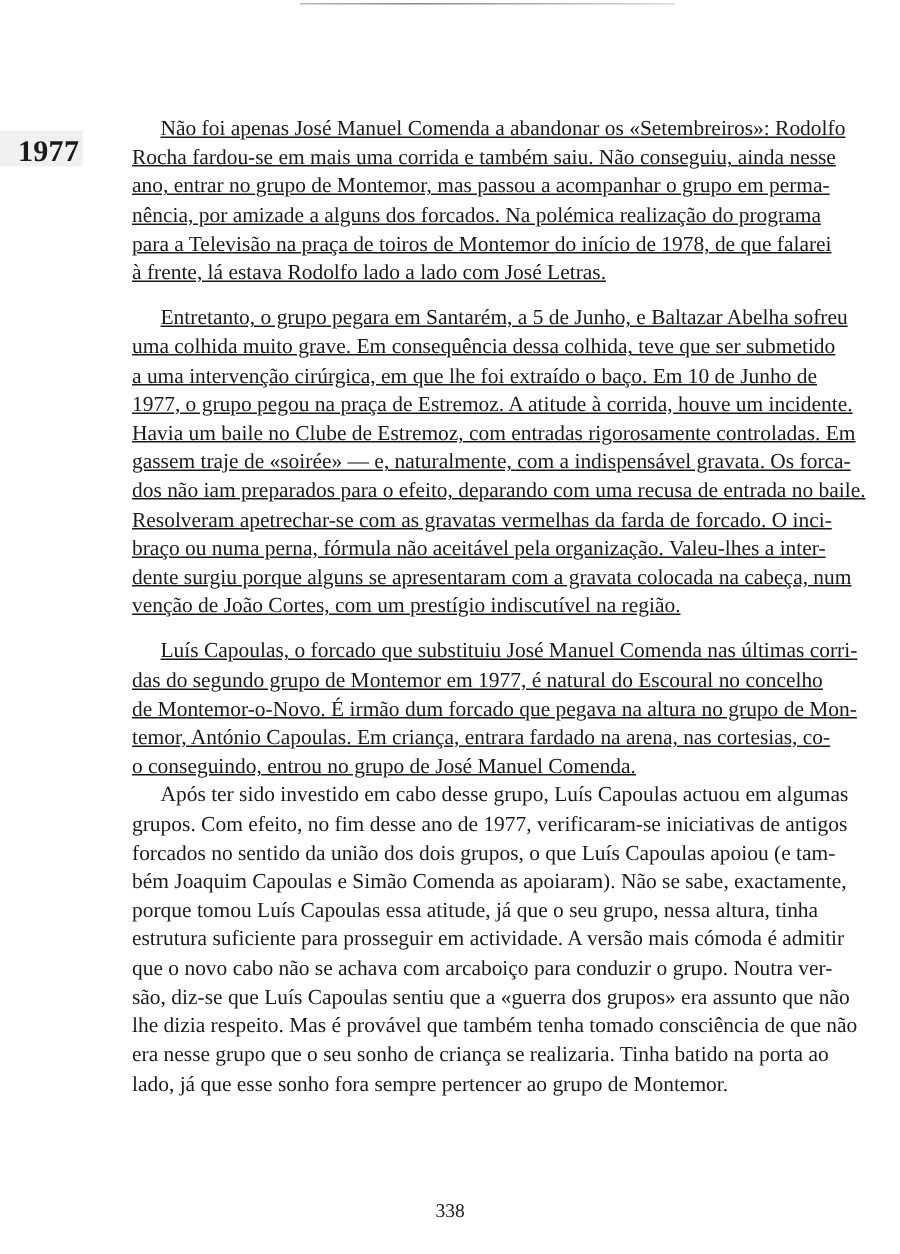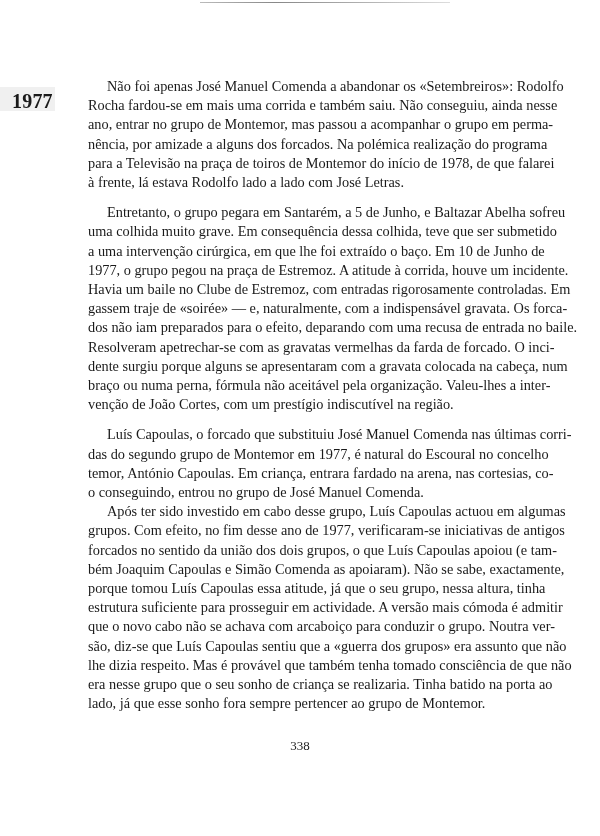--- a/index.html
+++ b/index.html
@@ -19,25 +19,25 @@
   .year-label {
     position: absolute; top: 90px; left: 12px;
     font-size: 20px; font-weight: bold; letter-spacing: 0.2px;
   }
   .text-block {
     position: absolute; left: 88px; top: 66px; width: 452px;
     font-size: 14.3px; line-height: 19.2px; text-align: justify;
     hyphens: manual;
   }
   .para { margin: 0; text-indent: 19px; }
-  .para.gap { margin-top: 11px; }
+  .para.gap { margin-top: 11px; text-decoration: underline; }
   .line { display: block; text-align: justify; text-align-last: justify; white-space: nowrap; }
   .line.last { text-align-last: left; }
   .page-number {
-    position: absolute; top: 738px; left: 0; width: 600px; text-align: center;
+    position: absolute; top: 799px; left: 0; width: 600px; text-align: center;
     font-size: 13px;
   }
 </style>
 </head>
 <body>
 
 <div class="top-rule"></div>
 
 <div class="year-tab"></div>
 <div class="year-label">1977</div>
@@ -55,28 +55,29 @@
 
   <p class="para gap">
     <span class="line">Entretanto, o grupo pegara em Santarém, a 5 de Junho, e Baltazar Abelha sofreu</span>
     <span class="line" style="text-indent:0">uma colhida muito grave. Em consequência dessa colhida, teve que ser submetido</span>
     <span class="line" style="text-indent:0">a uma intervenção cirúrgica, em que lhe foi extraído o baço. Em 10 de Junho de</span>
     <span class="line" style="text-indent:0">1977, o grupo pegou na praça de Estremoz. A atitude à corrida, houve um incidente.</span>
     <span class="line" style="text-indent:0">Havia um baile no Clube de Estremoz, com entradas rigorosamente controladas. Em</span>
     <span class="line" style="text-indent:0">gassem traje de «soirée» — e, naturalmente, com a indispensável gravata. Os forca-</span>
     <span class="line" style="text-indent:0">dos não iam preparados para o efeito, deparando com uma recusa de entrada no baile.</span>
     <span class="line" style="text-indent:0">Resolveram apetrechar-se com as gravatas vermelhas da farda de forcado. O inci-</span>
+    <span class="line" style="text-indent:0">braço ou numa perna, fórmula não aceitável pela organização. Valeu-lhes a inter-</span>
     <span class="line" style="text-indent:0">dente surgiu porque alguns se apresentaram com a gravata colocada na cabeça, num</span>
-    <span class="line" style="text-indent:0">braço ou numa perna, fórmula não aceitável pela organização. Valeu-lhes a inter-</span>
     <span class="line last" style="text-indent:0">venção de João Cortes, com um prestígio indiscutível na região.</span>
   </p>
 
   <p class="para gap">
     <span class="line">Luís Capoulas, o forcado que substituiu José Manuel Comenda nas últimas corri-</span>
     <span class="line" style="text-indent:0">das do segundo grupo de Montemor em 1977, é natural do Escoural no concelho</span>
+    <span class="line" style="text-indent:0">de Montemor-o-Novo. É irmão dum forcado que pegava na altura no grupo de Mon-</span>
     <span class="line" style="text-indent:0">temor, António Capoulas. Em criança, entrara fardado na arena, nas cortesias, co-</span>
     <span class="line last" style="text-indent:0">o conseguindo, entrou no grupo de José Manuel Comenda.</span>
   </p>
 
   <p class="para">
     <span class="line">Após ter sido investido em cabo desse grupo, Luís Capoulas actuou em algumas</span>
     <span class="line" style="text-indent:0">grupos. Com efeito, no fim desse ano de 1977, verificaram-se iniciativas de antigos</span>
     <span class="line" style="text-indent:0">forcados no sentido da união dos dois grupos, o que Luís Capoulas apoiou (e tam-</span>
     <span class="line" style="text-indent:0">bém Joaquim Capoulas e Simão Comenda as apoiaram). Não se sabe, exactamente,</span>
     <span class="line" style="text-indent:0">porque tomou Luís Capoulas essa atitude, já que o seu grupo, nessa altura, tinha</span>

